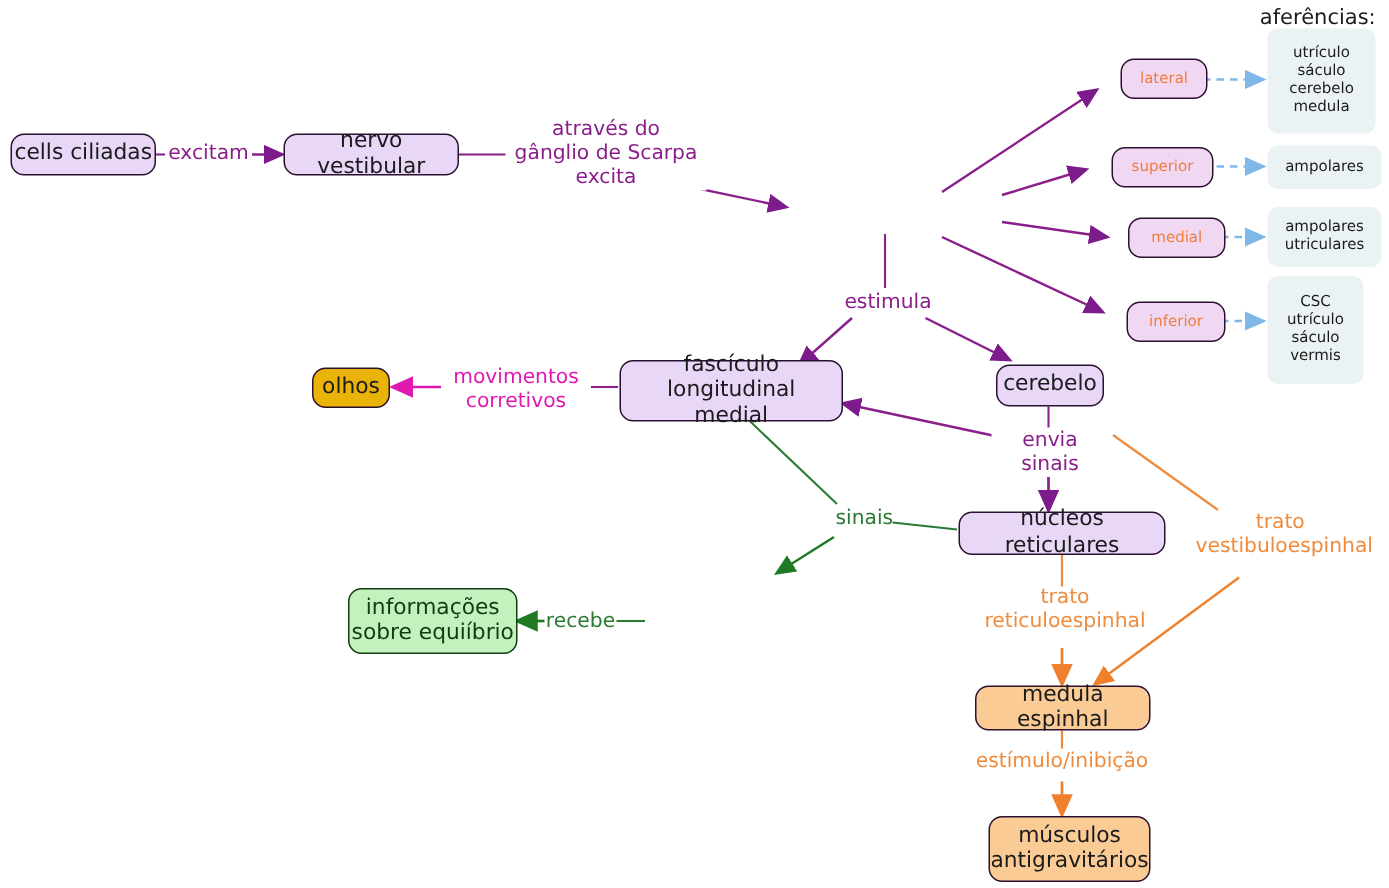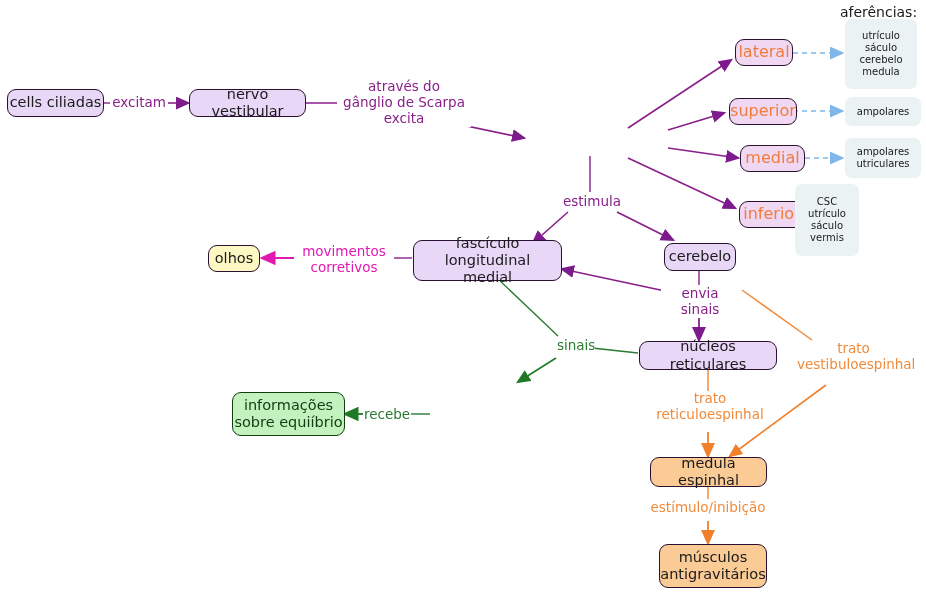--- a/index.html
+++ b/index.html
@@ -41,33 +41,34 @@
     background: #e8d7f7;
     border: 1.6px solid #2b1030;
     color: #1b1b1b;
     font-size: 14.5px;
   }
   
   .n-sub {
     background: #f0d8f3;
     border: 1.6px solid #2b1030;
     color: #f07c3c;
-    font-size: 16px;
+    font-size: 10px;
+    margin-left: 12px;
   }
   
   .n-affer {
     background: #eaf2f3;
     border: none;
     color: #1b1b1b;
     font-size: 10px;
     border-radius: 7px;
   }
   
   .n-pink {
-    background: #fef9c3;
+    background: #eab308;
     border: 1.8px solid #2b1030;
     color: #1b1b1b;
     font-size: 14.5px;
   }
   
   .n-green {
     background: #c4f2bf;
     border: 1.6px solid #123d12;
     color: #123d12;
     font-size: 14.5px;
@@ -186,21 +187,21 @@
   <div class="node n-affer" style="left:845px; top:19px; width:72px; height:70px;">utrículo
 sáculo
 cerebelo
 medula</div>
 
   <div class="node n-affer" style="left:845px; top:97px; width:76px; height:29px;">ampolares</div>
 
   <div class="node n-affer" style="left:845px; top:138px; width:76px; height:40px;">ampolares
 utriculares</div>
 
-  <div class="node n-affer" style="left:795px; top:184px; width:64px; height:72px;">CSC
+  <div class="node n-affer" style="left:845px; top:184px; width:64px; height:72px;">CSC
 utrículo
 sáculo
 vermis</div>
 
   <div class="node n-purple" style="left:413px; top:240px; width:149px; height:41px;">fascículo longitudinal
 medial</div>
 
   <div class="node n-pink" style="left:208px; top:245px; width:52px; height:27px;">olhos</div>
 
   <div class="node n-purple" style="left:664px; top:243px; width:72px; height:28px;">cerebelo</div>

